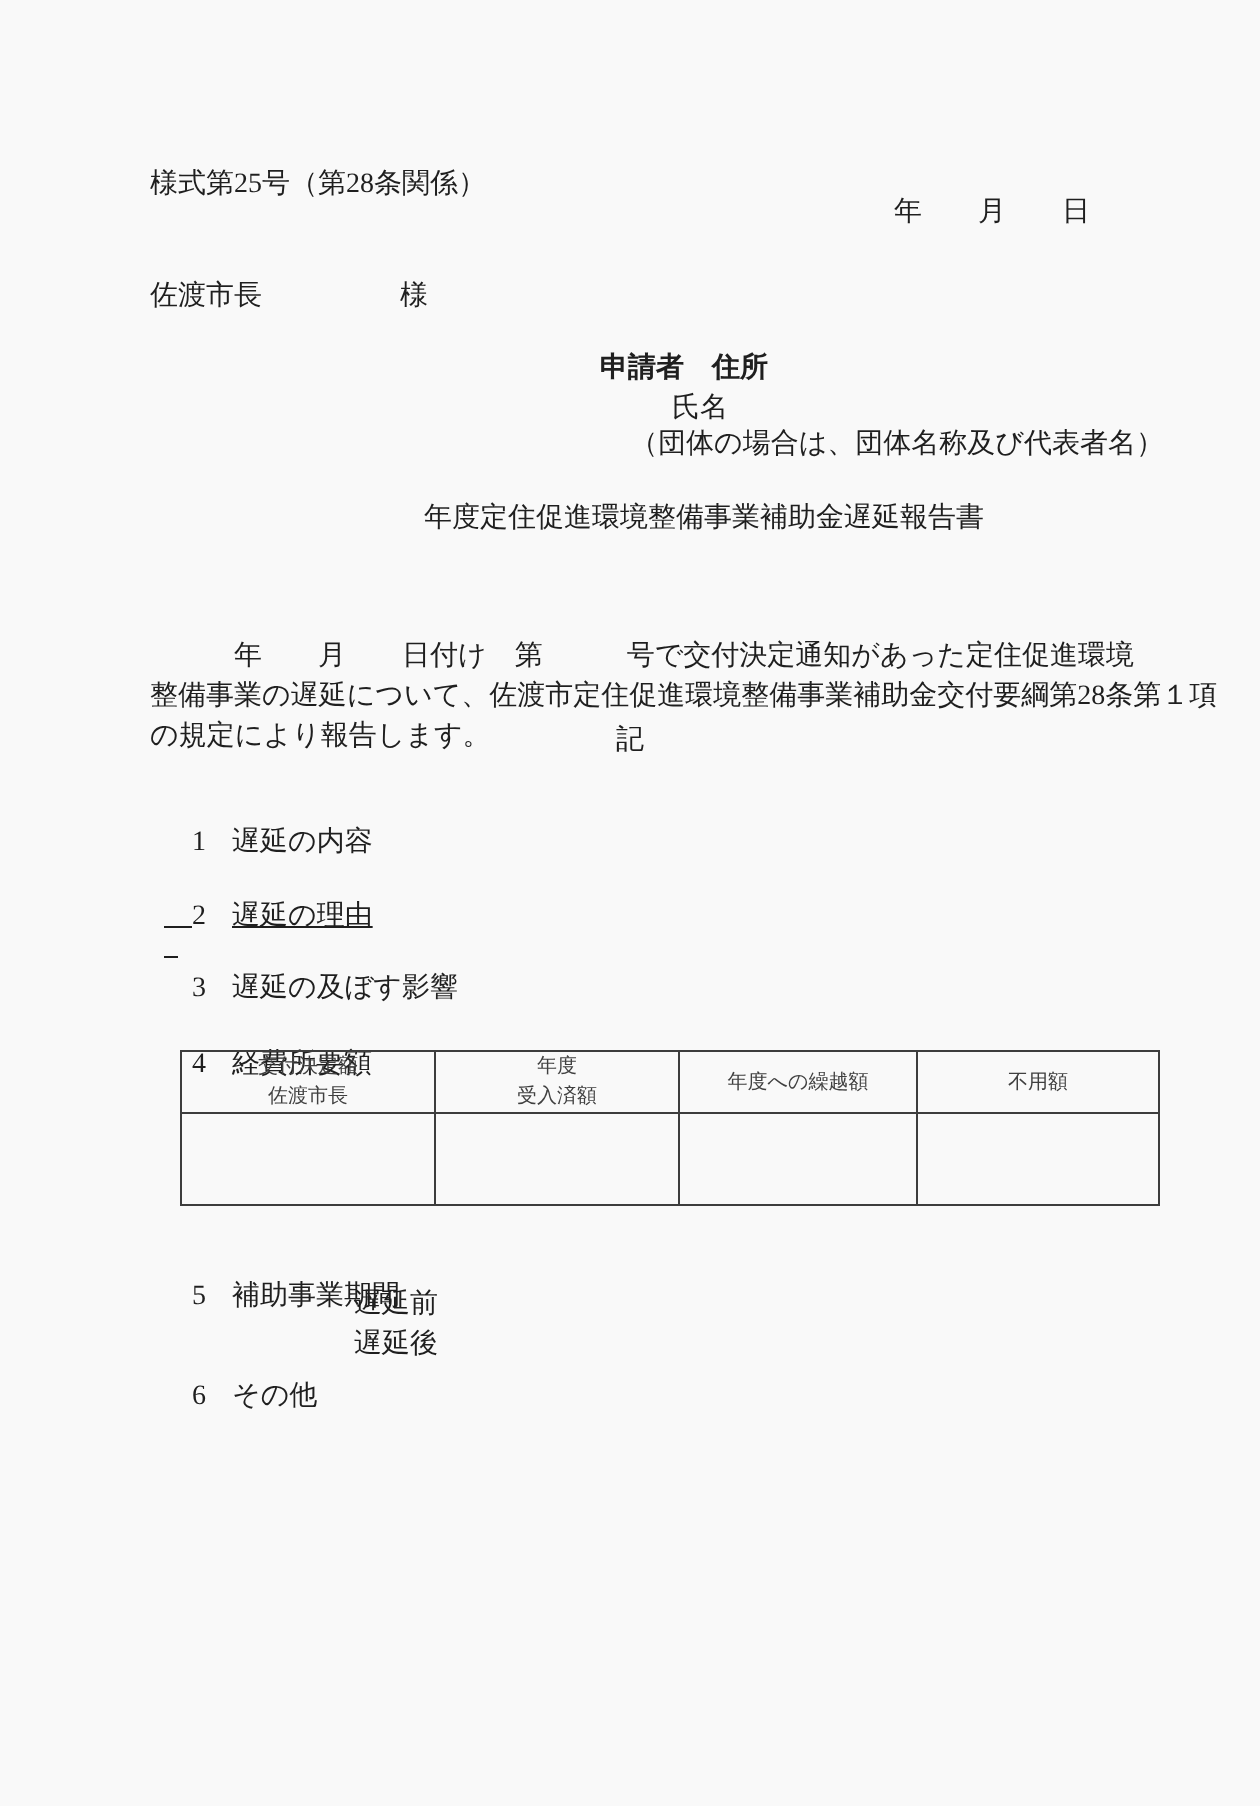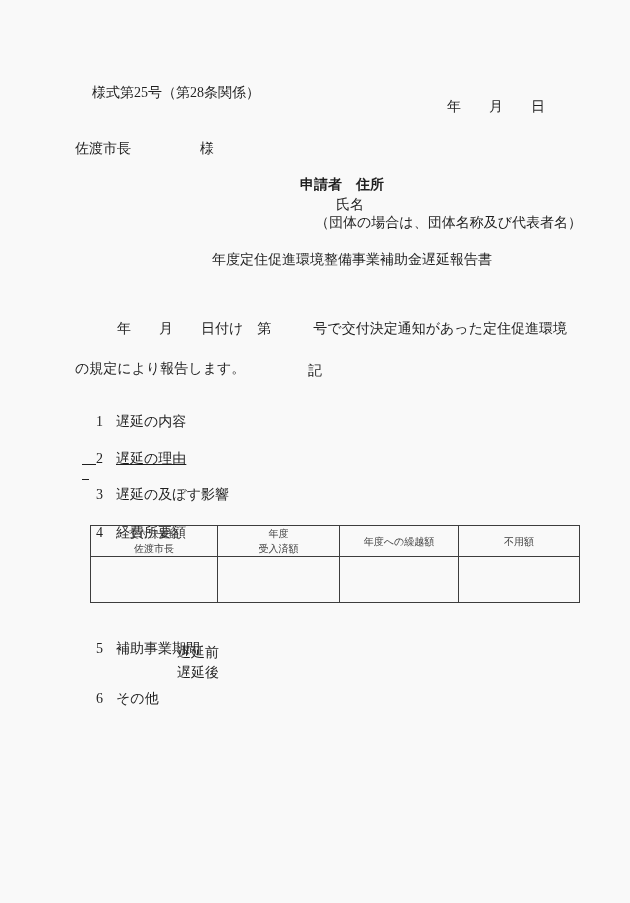--- a/index.html
+++ b/index.html
@@ -71,34 +71,35 @@
   }
   table.cost-table td.empty-cell {
     height: 45px;
   }
 </style>
 </head>
 <body>
 
 <div class="page">
 
-  <div class="abs" style="left:92px; top:85px;">様式第25号（第28条関係）</div>
+  <div class="abs" style="left:75px; top:85px;">様式第25号（第28条関係）</div>
 
   <div class="abs" style="left:447px; top:99px;">年　　月　　日</div>
 
   <div class="abs" style="left:75px; top:141px;">佐渡市長</div>
   <div class="abs" style="left:200px; top:141px;">様</div>
 
   <div class="abs" style="left:300px; top:177px;font-weight:bold;">申請者　住所</div>
   <div class="abs" style="left:336px; top:198px;font-family:Liberation Mono, monospace;">氏名</div>
   <div class="abs" style="left:212px; top:252px;">年度定住促進環境整備事業補助金遅延報告書</div>
 
   <div class="abs" style="left:315px; top:215px;">（団体の場合は、団体名称及び代表者名）</div>
 
   <div class="para-line" style="top:289px;">　　　年　　月　　日付け　第　　　号で交付決定通知があった定住促進環境</div>
+  <div class="para-line" style="top:309px;">整備事業の遅延について、佐渡市定住促進環境整備事業補助金交付要綱第28条第１項</div>
   <div class="para-line" style="top:329px;">の規定により報告します。</div>
 
   <div class="abs centered" style="top:363px;">記</div>
 
   <div class="item" style="top:399px;">
     <span class="num">1</span><span>遅延の内容</span>
   </div>
 
   <div class="item" style="top:436px;text-decoration:underline;">
     <span class="num">2</span><span>遅延の理由</span>

